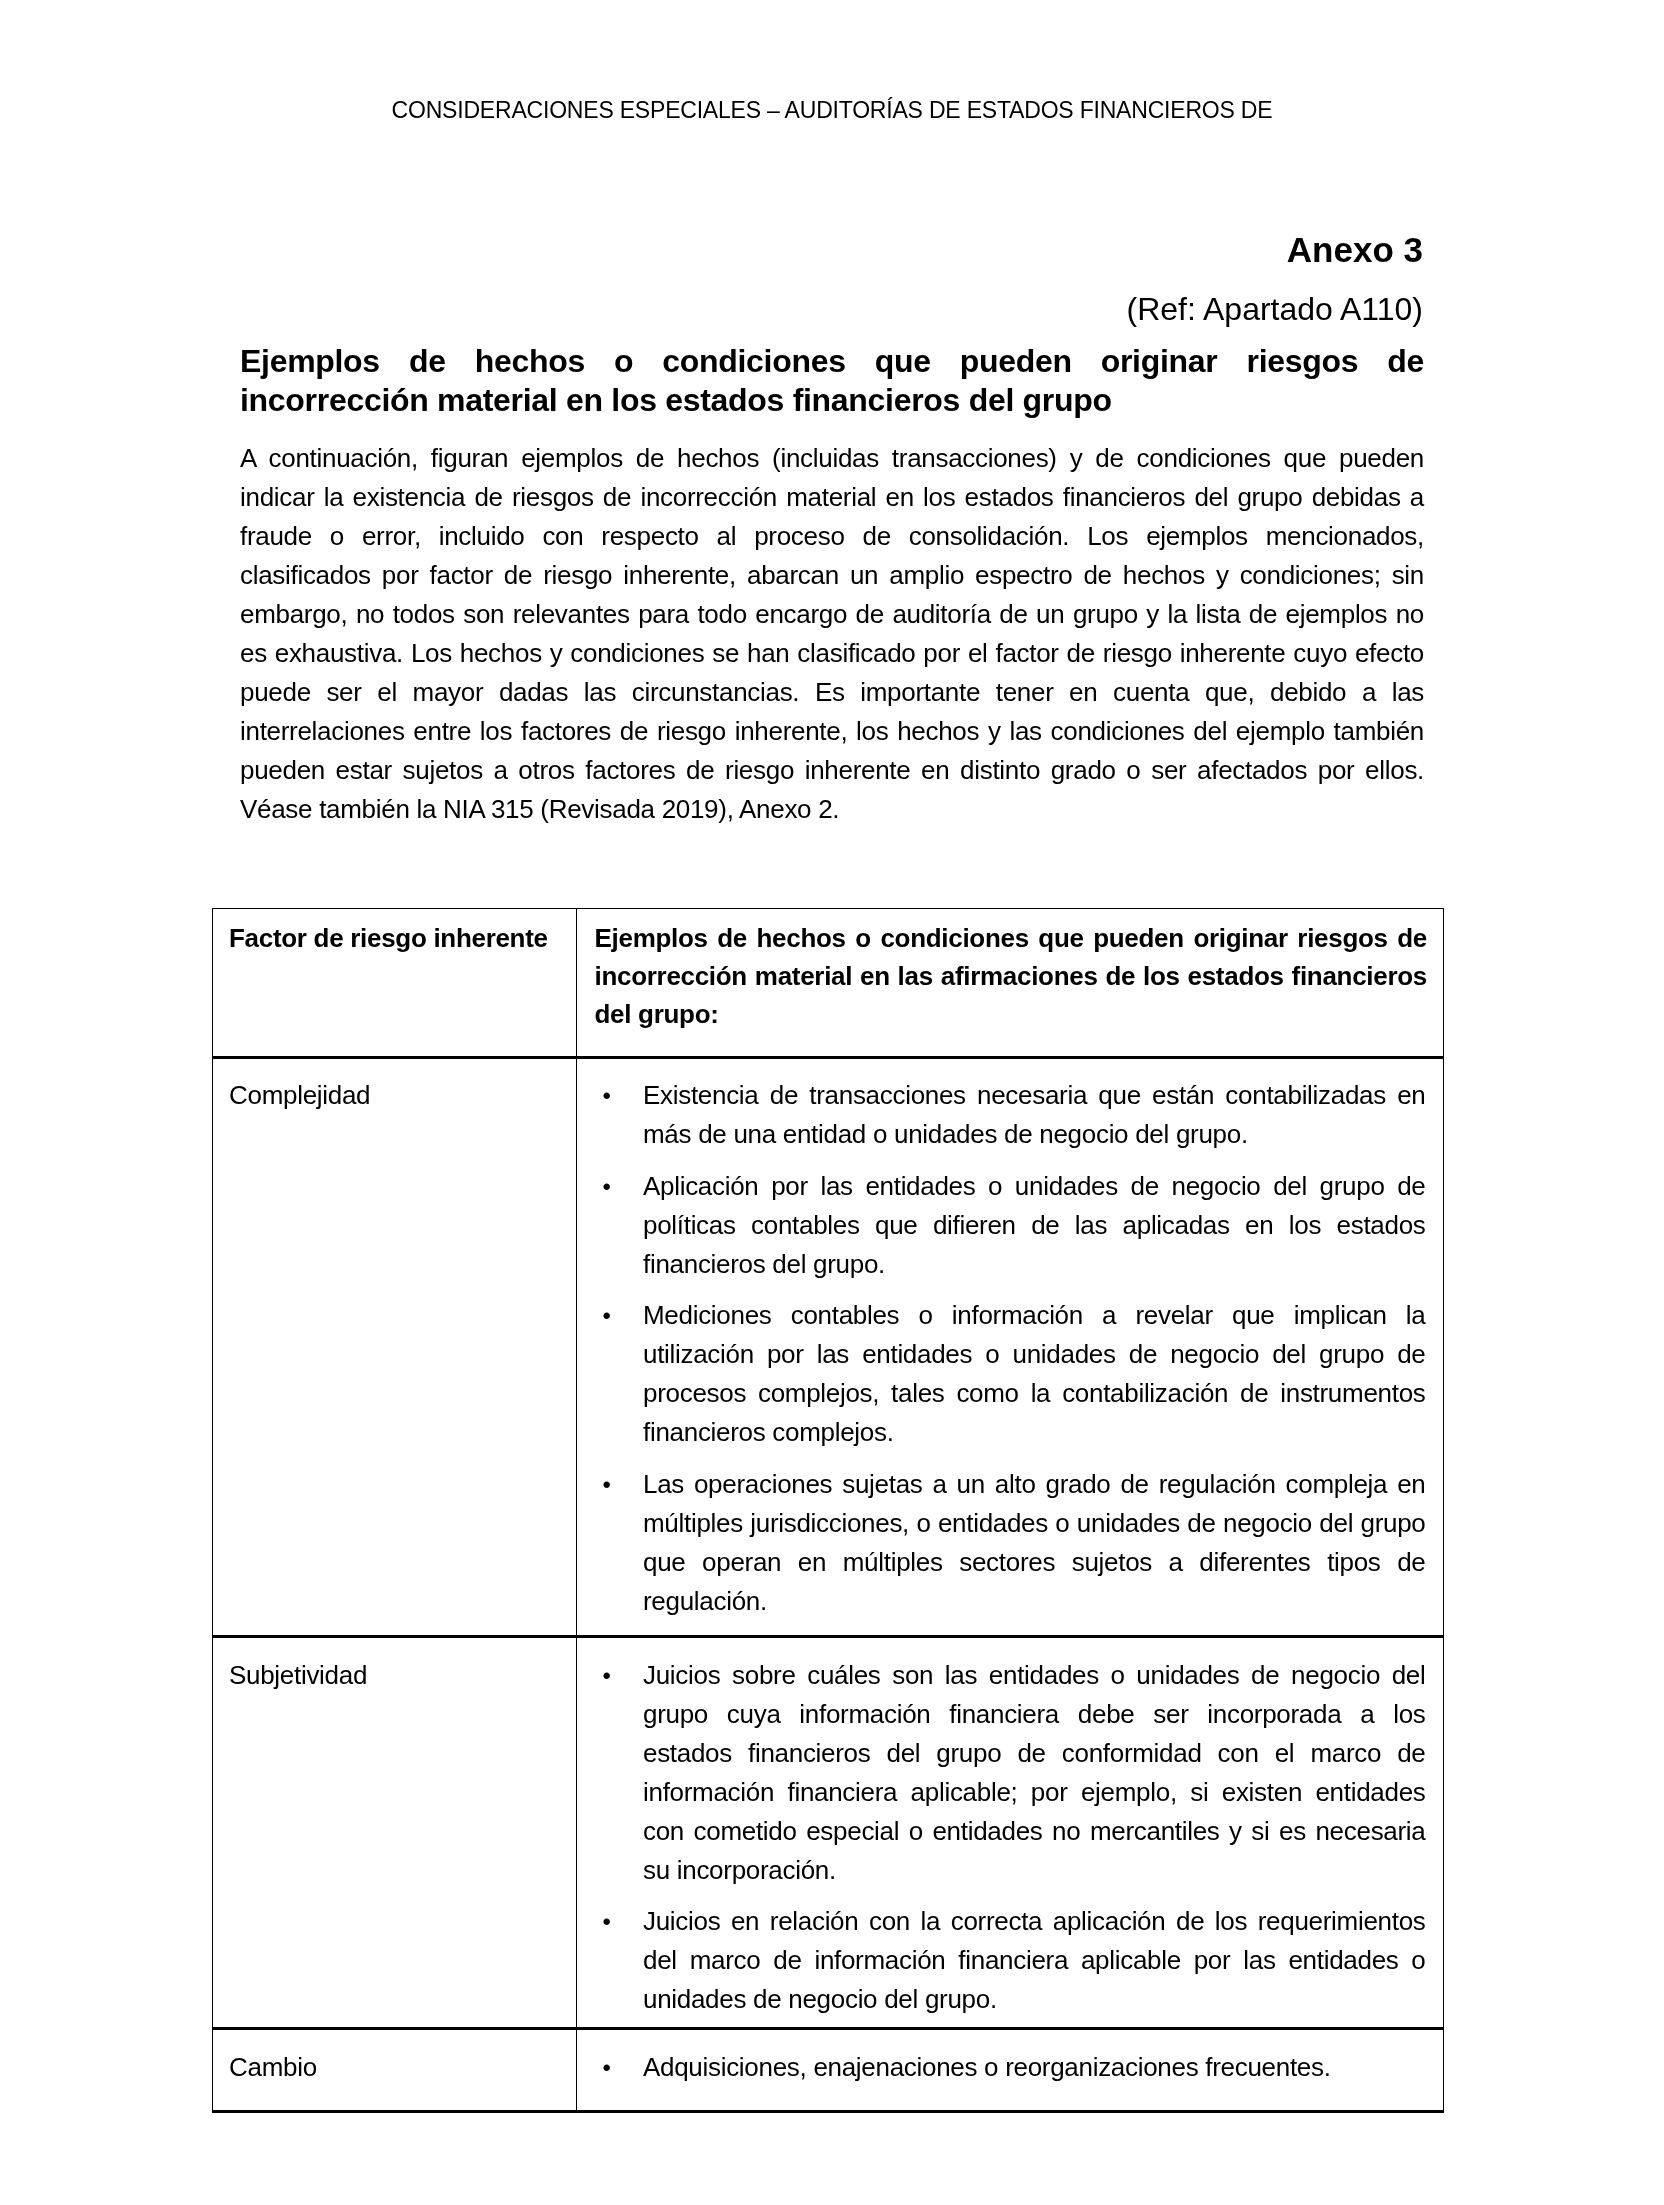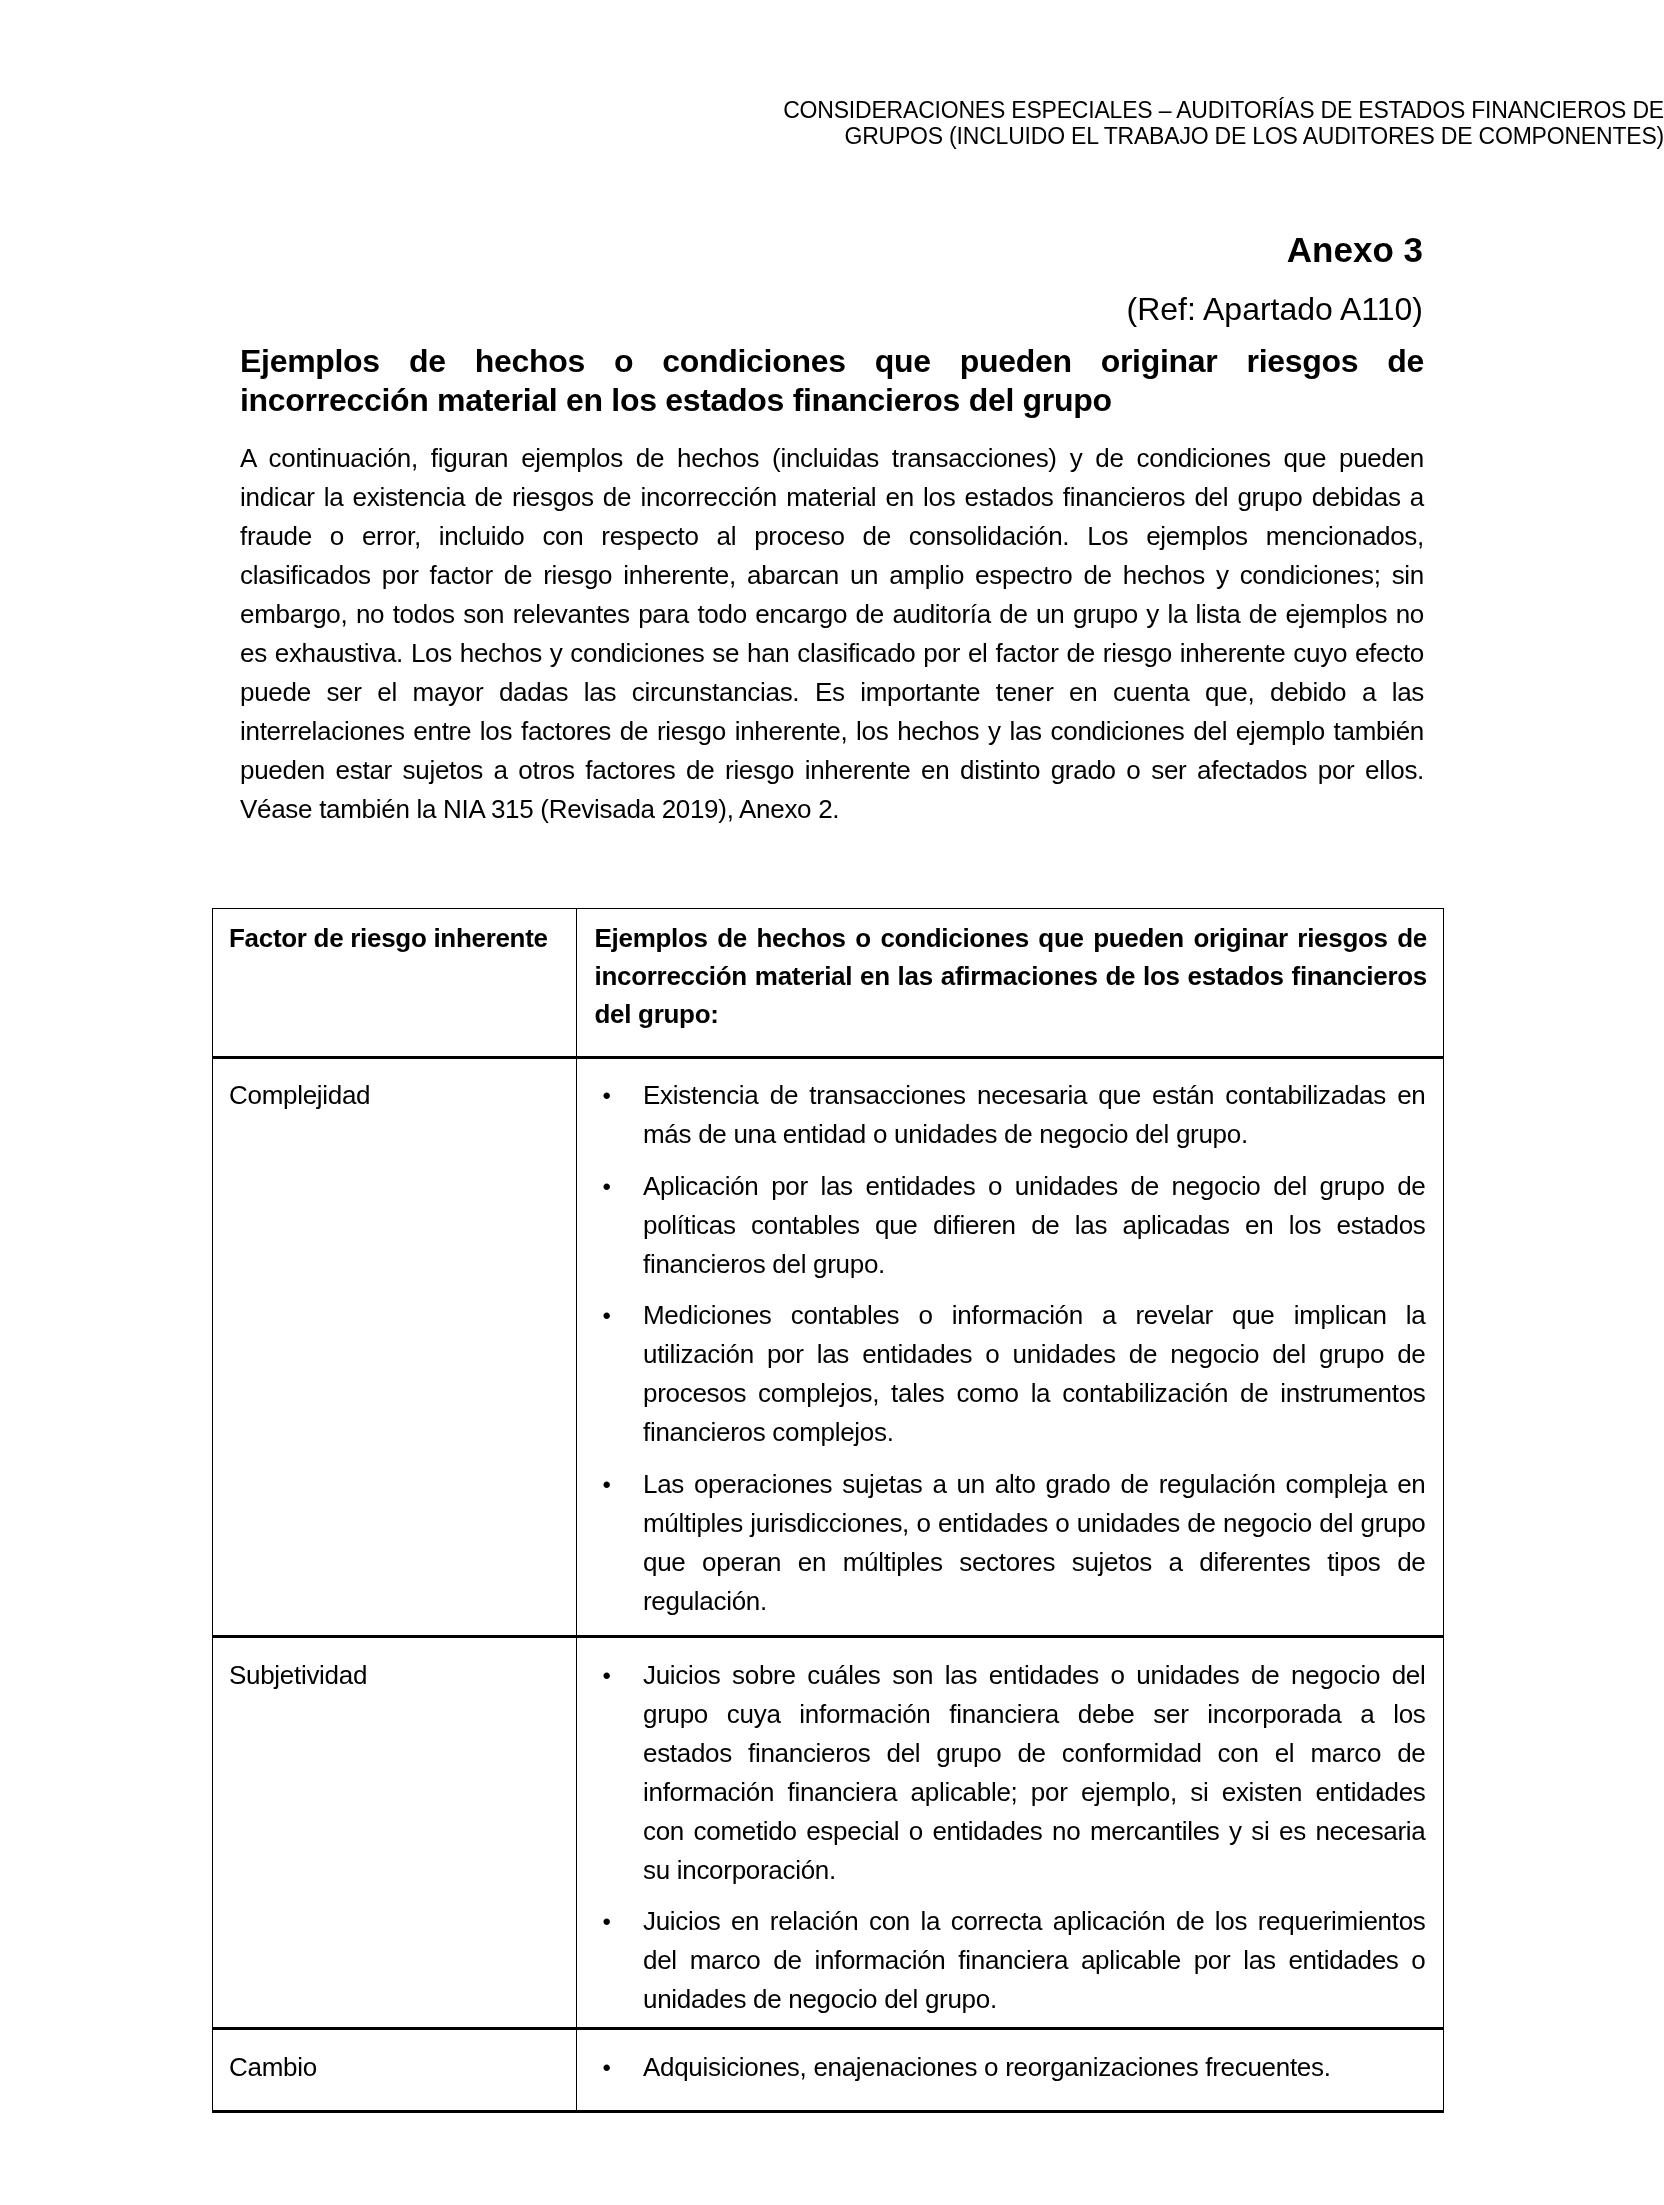--- a/index.html
+++ b/index.html
@@ -13,21 +13,21 @@
     position: relative;
     overflow: hidden;
     font-family: "Liberation Sans", "DejaVu Sans", sans-serif;
     color: #000000;
   }
   .running-header {
     position: absolute;
     left: 0;
     top: 97px;
     width: 1664px;
-    text-align: right;
+    text-align: center;
     font-size: 23px;
     line-height: 26px;
     letter-spacing: -0.2px;
   }
   .running-header div { white-space: nowrap; }
 
   .annex-title {
     position: absolute;
     right: 241px;
     top: 229px;
@@ -128,21 +128,20 @@
     width: 24px;
     text-align: left;
     font-size: 24px;
   }
 </style>
 </head>
 <body>
 
 <div class="running-header">
   <div>CONSIDERACIONES ESPECIALES – AUDITORÍAS DE ESTADOS FINANCIEROS DE</div>
-  <div>GRUPOS (INCLUIDO EL TRABAJO DE LOS AUDITORES DE COMPONENTES)</div>
 </div>
 
 <div class="annex-title">Anexo 3</div>
 <div class="annex-ref">(Ref: Apartado A110)</div>
 
 <h1 class="section-title" style="margin:0;">Ejemplos de hechos o condiciones que pueden originar riesgos de incorrección material en los estados financieros del grupo</h1>
 
 <p class="intro-paragraph" style="margin:0;">A continuación, figuran ejemplos de hechos (incluidas transacciones) y de condiciones que pueden indicar la existencia de riesgos de incorrección material en los estados financieros del grupo debidas a fraude o error, incluido con respecto al proceso de consolidación. Los ejemplos mencionados, clasificados por factor de riesgo inherente, abarcan un amplio espectro de hechos y condiciones; sin embargo, no todos son relevantes para todo encargo de auditoría de un grupo y la lista de ejemplos no es exhaustiva. Los hechos y condiciones se han clasificado por el factor de riesgo inherente cuyo efecto puede ser el mayor dadas las circunstancias. Es importante tener en cuenta que, debido a las interrelaciones entre los factores de riesgo inherente, los hechos y las condiciones del ejemplo también pueden estar sujetos a otros factores de riesgo inherente en distinto grado o ser afectados por ellos. Véase también la NIA 315 (Revisada 2019), Anexo 2.</p>
 
 <table class="risk-table">

